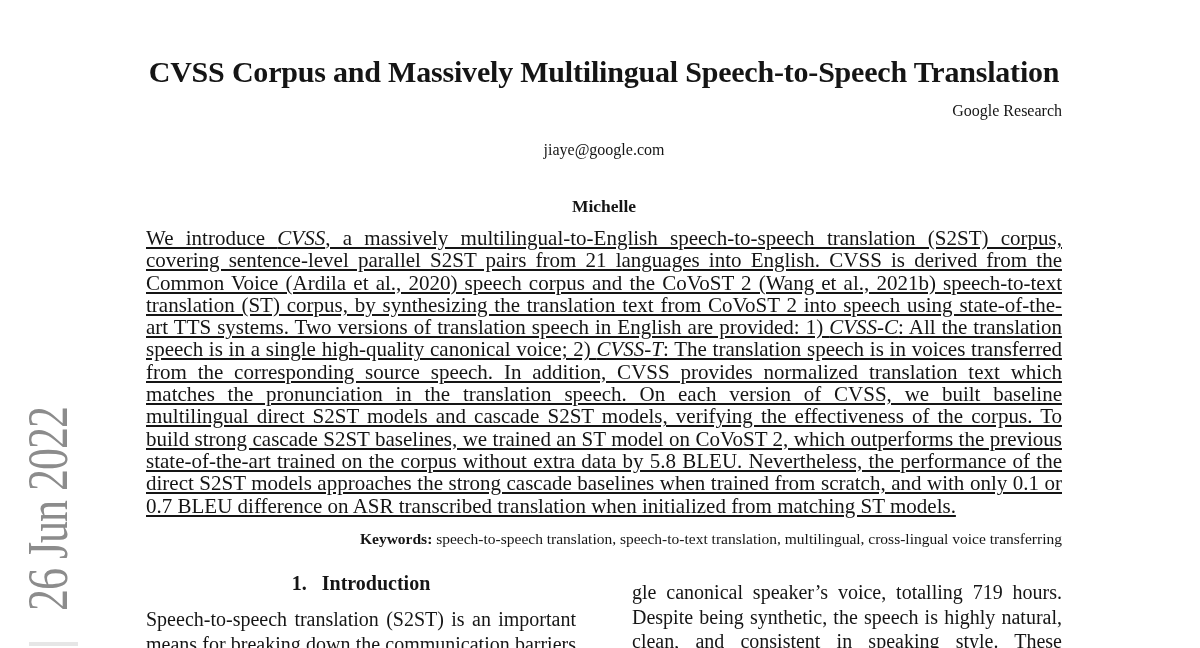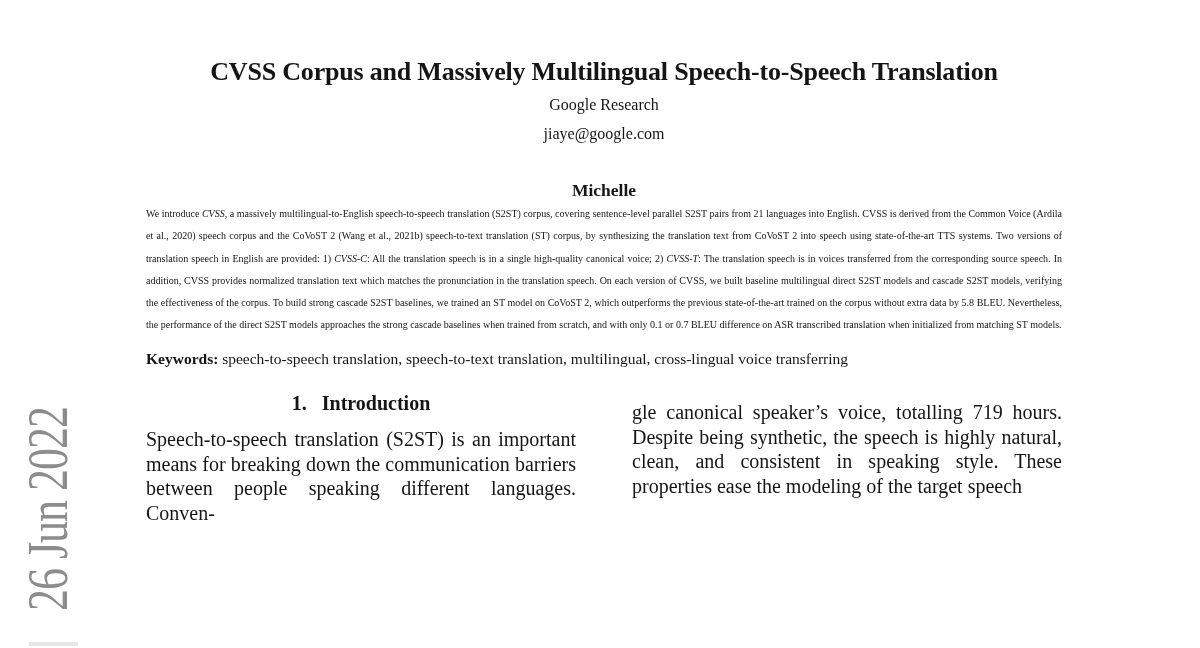--- a/index.html
+++ b/index.html
@@ -33,63 +33,65 @@
   }
 
   .content {
     position: absolute;
     left: 146px; top: 0;
     width: 916px;
   }
 
   h1.title {
     margin-top: 57px;
-    font-size: 26px;
+    font-size: 30px;
     line-height: 30px;
     font-weight: bold;
     text-align: center;
     letter-spacing: -0.2px;
   }
   .authors {
     margin-top: 30px;
     font-size: 19px;
     line-height: 22px;
     font-weight: bold;
     text-align: center;
   }
   .affil {
-    margin-top: 8px;
+    margin-top: 14px;
     font-size: 16px;
     line-height: 19px;
-    text-align: center;
+    text-align: right;
   }
   .email {
-    margin-top: 10px;
+    margin-top: 20px;
     font-size: 16px;
     line-height: 19px;
     text-align: center;
   }
   h2.abstract-heading {
     margin-top: 37px;
     font-size: 17.5px;
     line-height: 20px;
     font-weight: bold;
     text-align: center;
   }
   p.abstract {
-    margin-top: 3px;
-    font-size: 10px;
+    margin-top: 11px;
+    font-size: 21px;
     line-height: 22.3px;
     text-align: justify;
     text-justify: inter-word;
+    text-decoration: underline;
   }
   p.keywords {
     margin-top: 11px;
     font-size: 15.5px;
     line-height: 21px;
+    text-align: right;
   }
   p.keywords b { font-weight: bold; }
 
   .columns {
     margin-top: 14px;
     display: flex;
     gap: 56px;
   }
   .col { width: 430px; }
   h3.section-heading {

